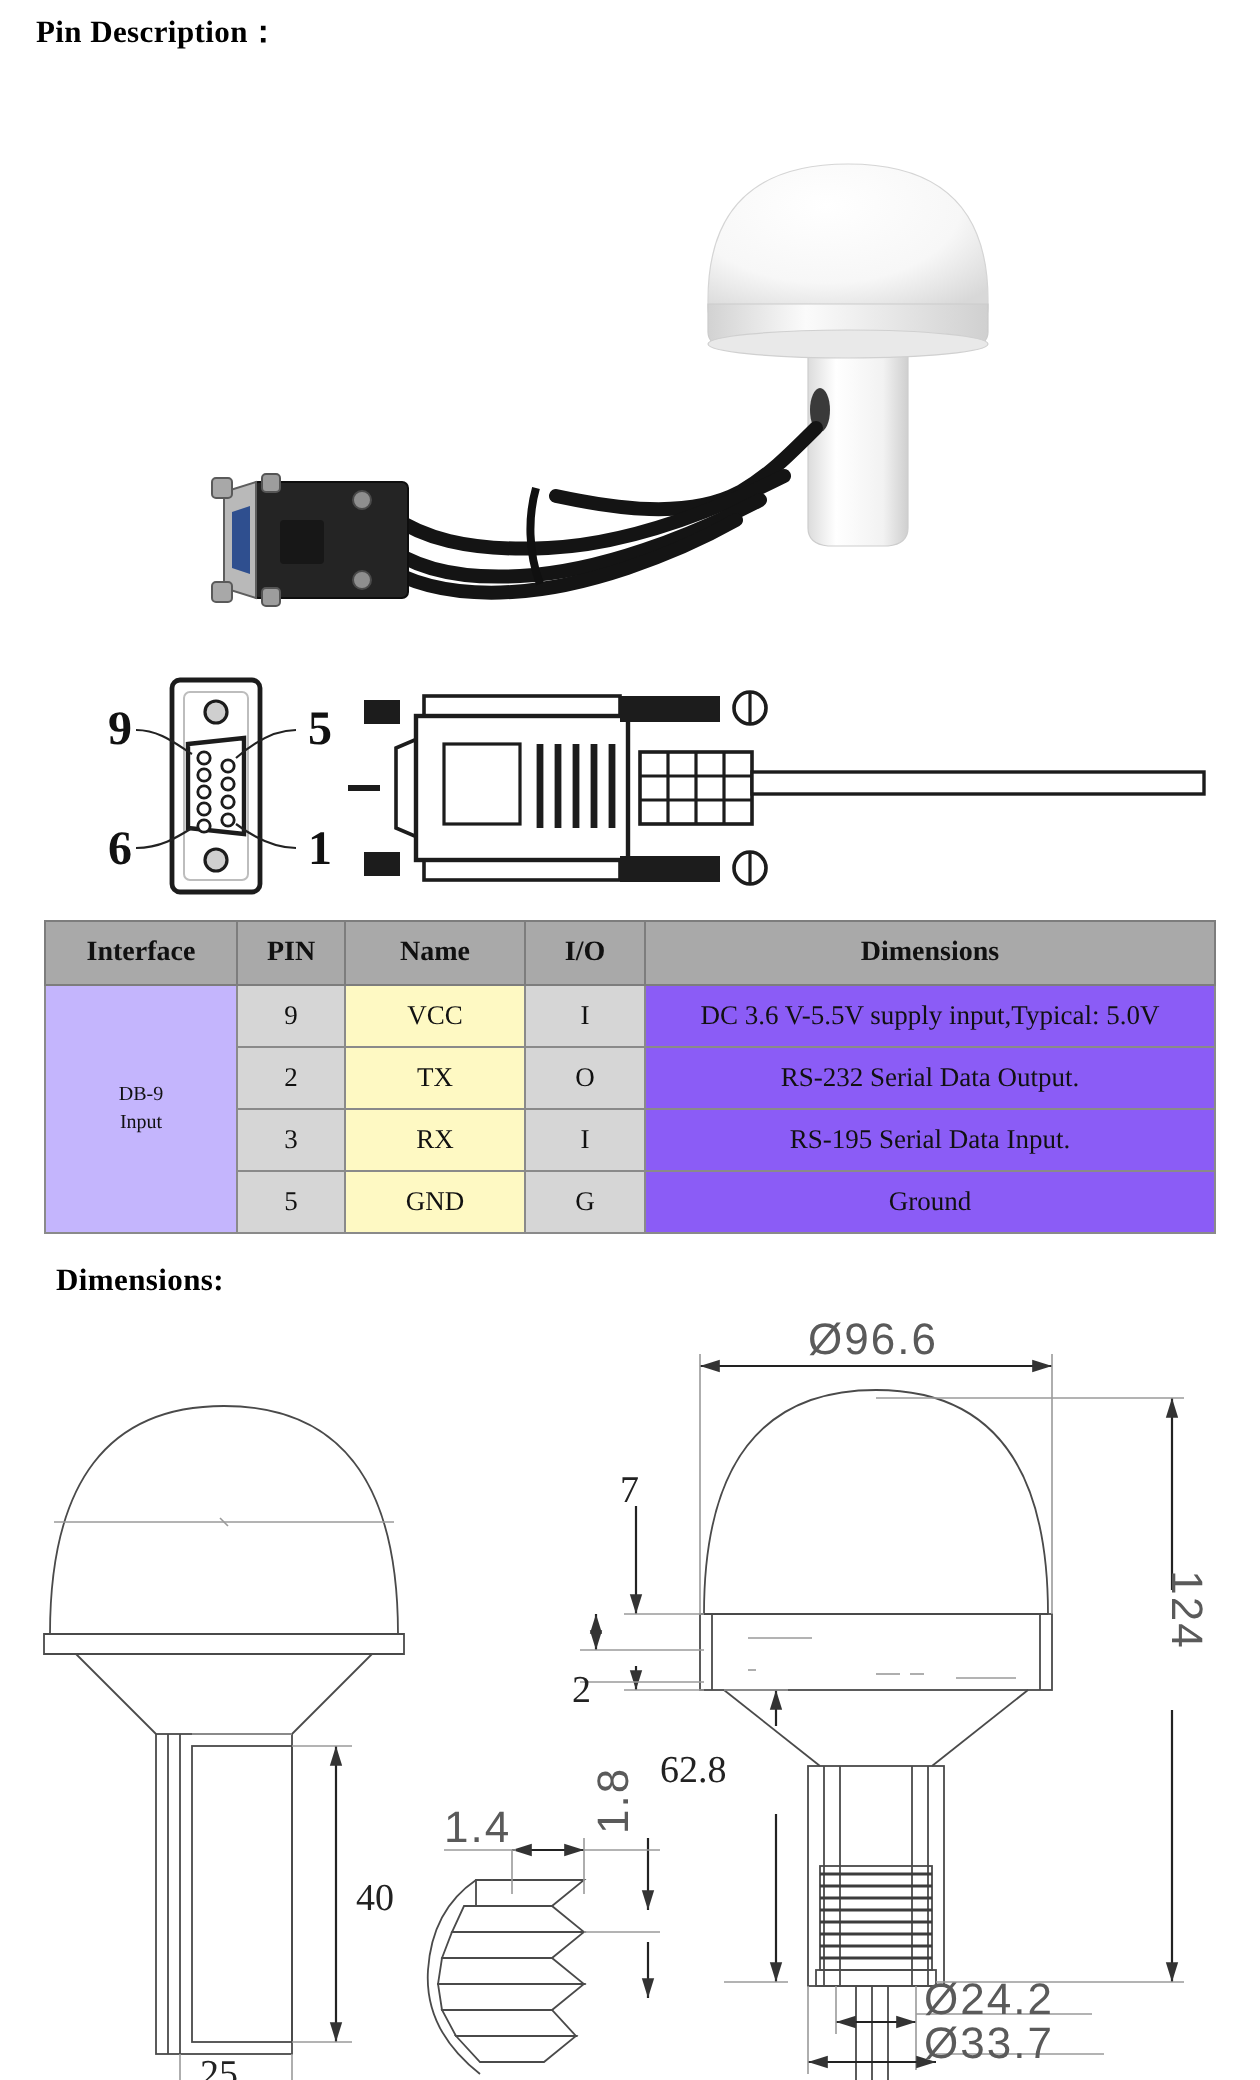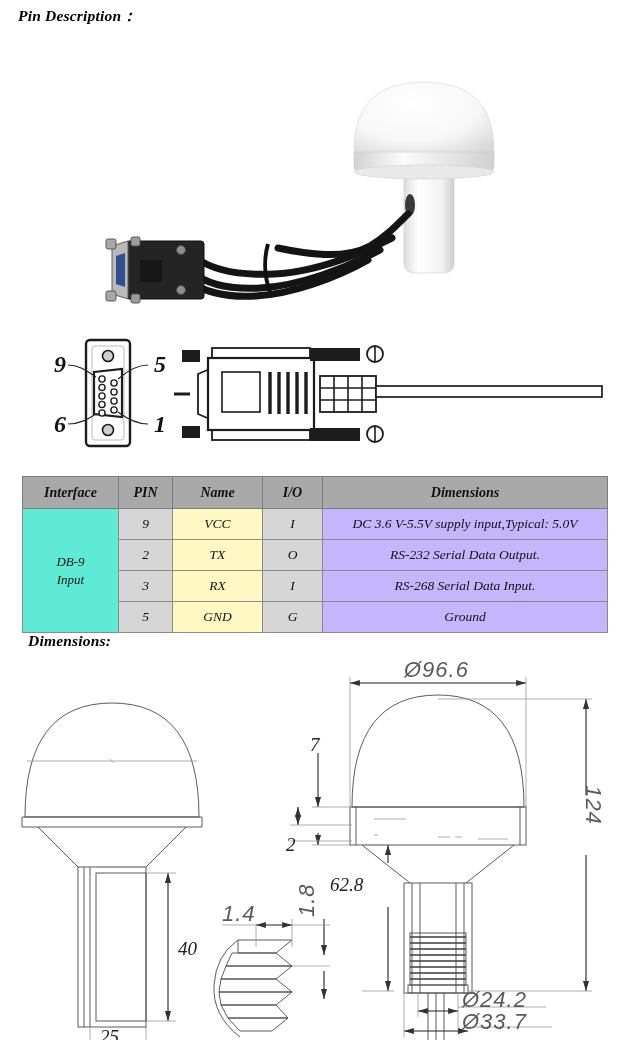--- a/index.html
+++ b/index.html
@@ -4,21 +4,21 @@
 <style>
   html,body{margin:0;padding:0;}
   body{
     width:630px;height:1040px;
     background:#ffffff;
     font-family:"Liberation Serif", serif;
     color:#000;
     overflow:hidden;
     position:relative;
   }
-  .page{position:relative;width:630px;height:1040px;font-style:italic;}
+  .page{position:relative;width:630px;height:1040px;}
 
   
   .heading{
     position:absolute;
     font-family:"Liberation Serif", serif;
     font-weight:bold;
     font-size:15.5px;
     letter-spacing:0.2px;
     color:#000;
     white-space:nowrap;
@@ -33,21 +33,21 @@
   #product-photo svg{display:block;width:100%;height:100%;}
 
   
   #db9-diagram{
     position:absolute;left:30px;top:332px;width:580px;height:122px;
   }
   #db9-diagram svg{display:block;width:100%;height:100%;}
 
   
   #pin-table{
-    position:absolute;left:22px;top:476px;
+    position:absolute;left:22px;top:460px;
     width:586px;
     border-collapse:collapse;
     table-layout:fixed;
     font-family:"Liberation Serif", serif;
     font-size:13.5px;
   }
   #pin-table td,#pin-table th{
     border:1px solid #8a8a8a;
     text-align:center;
     vertical-align:middle;
@@ -55,25 +55,25 @@
     height:30px;
     color:#111;
   }
   #pin-table thead th{
     background:#a9a9a9;
     font-weight:bold;
     font-size:14px;
     height:31px;
     border-color:#7d7d7d;
   }
-  td.c-iface{background:#5eead4;width:96px;line-height:1.35;font-size:13px;}
+  td.c-iface{background:#c4b5fd;width:96px;line-height:1.35;font-size:10px;}
   td.c-pin{background:#d6d6d6;width:54px;}
   td.c-name{background:#fef9c3;width:90px;}
   td.c-io{background:#d6d6d6;width:60px;}
-  td.c-desc{background:#c4b5fd;}
+  td.c-desc{background:#8b5cf6;}
   col.w-iface{width:96px;}col.w-pin{width:54px;}
   col.w-name{width:90px;}col.w-io{width:60px;}
 
   
   #dimension-drawings{
     position:absolute;left:0px;top:655px;width:630px;height:385px;
     background:#ffffff;
   }
   #dimension-drawings svg{display:block;width:100%;height:100%;}
   .dimtext{
@@ -258,21 +258,21 @@
       <tr>
         <td class="c-pin">2</td>
         <td class="c-name">TX</td>
         <td class="c-io">O</td>
         <td class="c-desc">RS-232 Serial Data Output.</td>
       </tr>
       <tr>
         <td class="c-pin">3</td>
         <td class="c-name">RX</td>
         <td class="c-io">I</td>
-        <td class="c-desc">RS-268 Serial Data Input.</td>
+        <td class="c-desc">RS-195 Serial Data Input.</td>
       </tr>
       <tr>
         <td class="c-pin">5</td>
         <td class="c-name">GND</td>
         <td class="c-io">G</td>
         <td class="c-desc">Ground</td>
       </tr>
     </tbody>
   </table>
 

